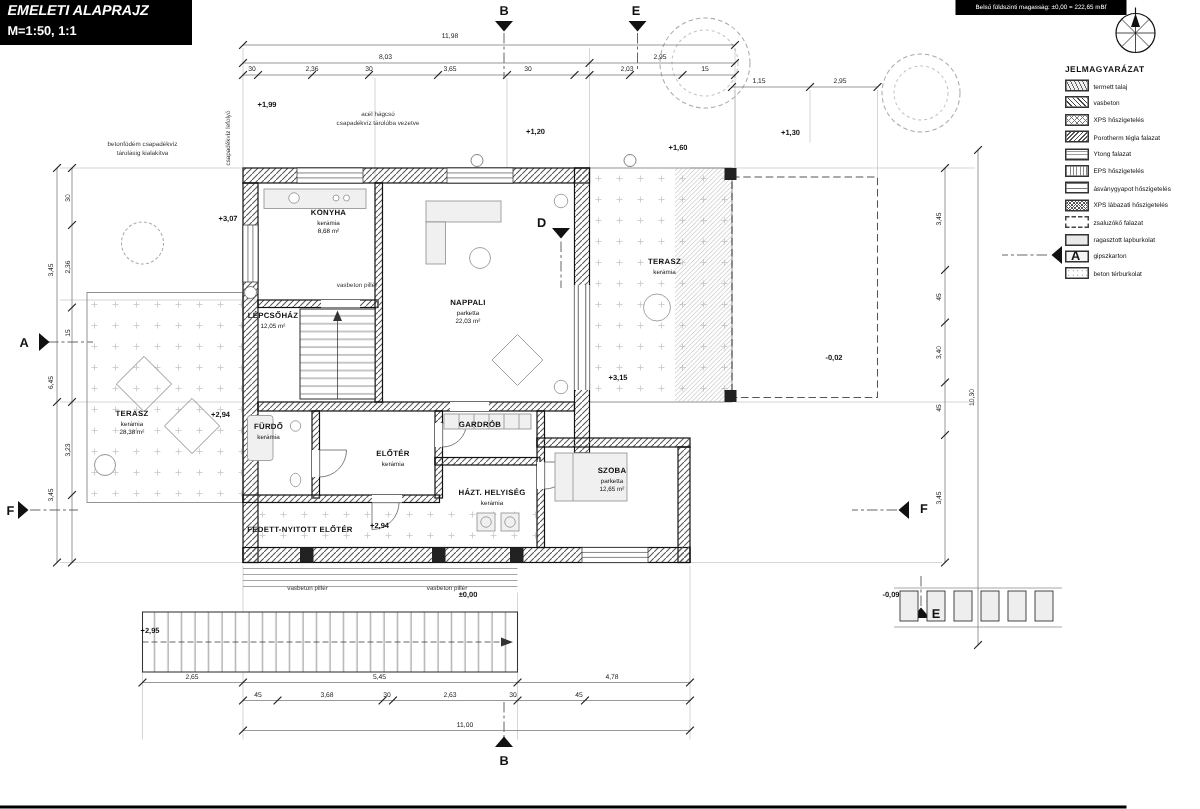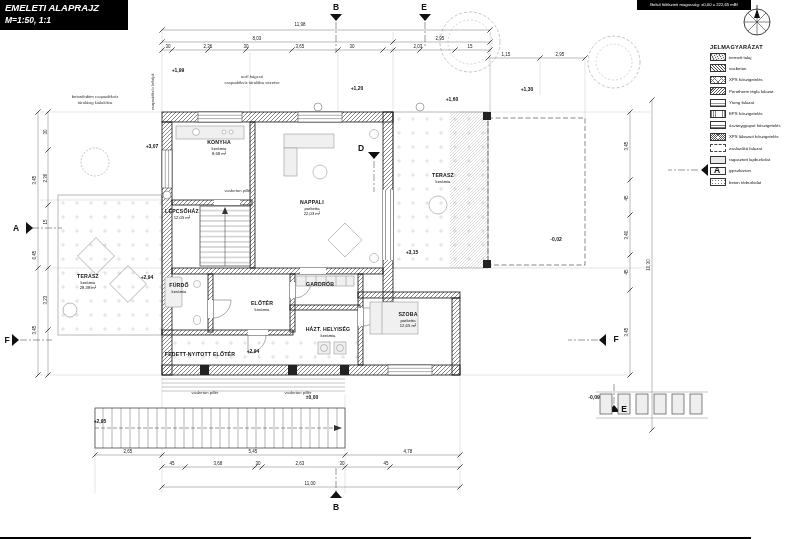--- a/index.html
+++ b/index.html
@@ -2,21 +2,21 @@
 <html><head>
 <meta charset="utf-8">
 <style>
   html,body{margin:0;padding:0;background:#fff;}
   body{width:800px;height:539px;overflow:hidden;font-family:"Liberation Sans",sans-serif;}
   .page{position:relative;width:751px;height:539px;background:#fff;border-bottom:2px solid #000;box-sizing:border-box;}
   svg.plan{position:absolute;left:0;top:0;}
 
   .titleblock{position:absolute;left:0;top:0;width:128px;height:30px;background:#000;color:#fff;padding:2px 5px;box-sizing:border-box;}
   .tb-title{font-size:9.5px;font-weight:bold;font-style:italic;line-height:1.35;white-space:nowrap;}
-  .tb-scale{font-size:8.5px;font-weight:bold;font-style:italic;}
+  .tb-scale{font-size:8.5px;font-weight:bold;}
 
   .topbar{position:absolute;right:0;top:0;width:114px;height:10px;background:#000;color:#fff;
           font-size:4.2px;line-height:10px;text-align:center;white-space:nowrap;overflow:hidden;}
 
   .legend{position:absolute;left:710px;top:44px;width:90px;}
   .legend-title{font-size:5.6px;font-weight:bold;letter-spacing:.3px;margin-bottom:3px;color:#111;}
   .legend-row{display:flex;align-items:center;gap:3px;margin-bottom:3.4px;}
   .swatch{width:14px;height:6px;border:.5px solid #333;flex:none;background:#fff;}
   .sw-soil{background:repeating-linear-gradient(63deg,#666 0 .6px,transparent .6px 2.4px),#eee;}
   .sw-concrete{background:repeating-linear-gradient(45deg,#444 0 .7px,transparent .7px 2.2px);}

